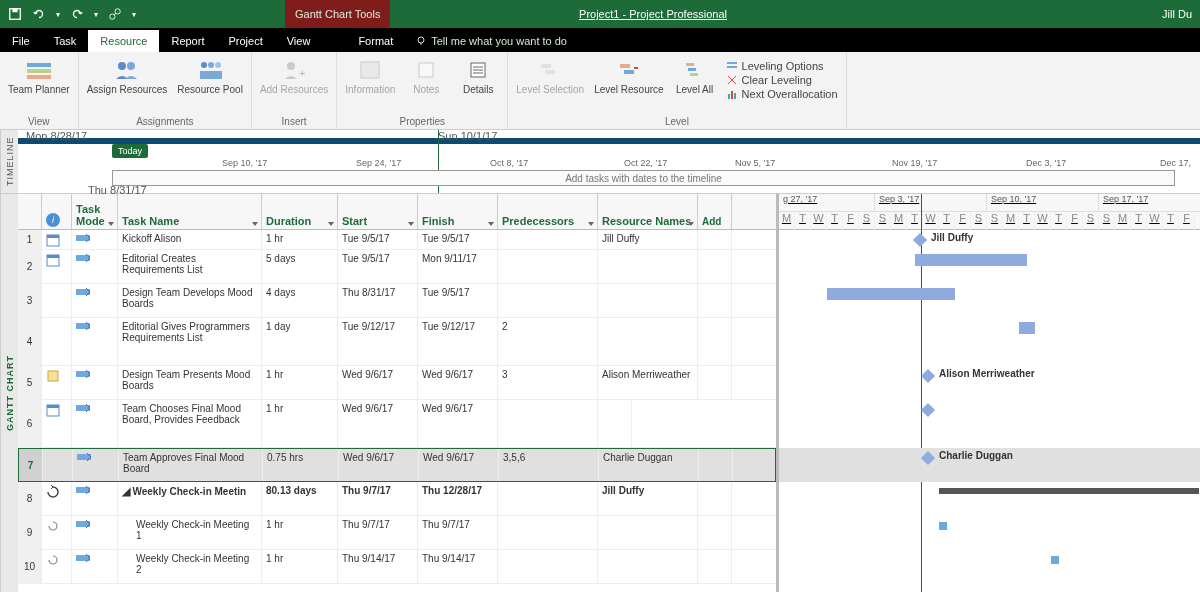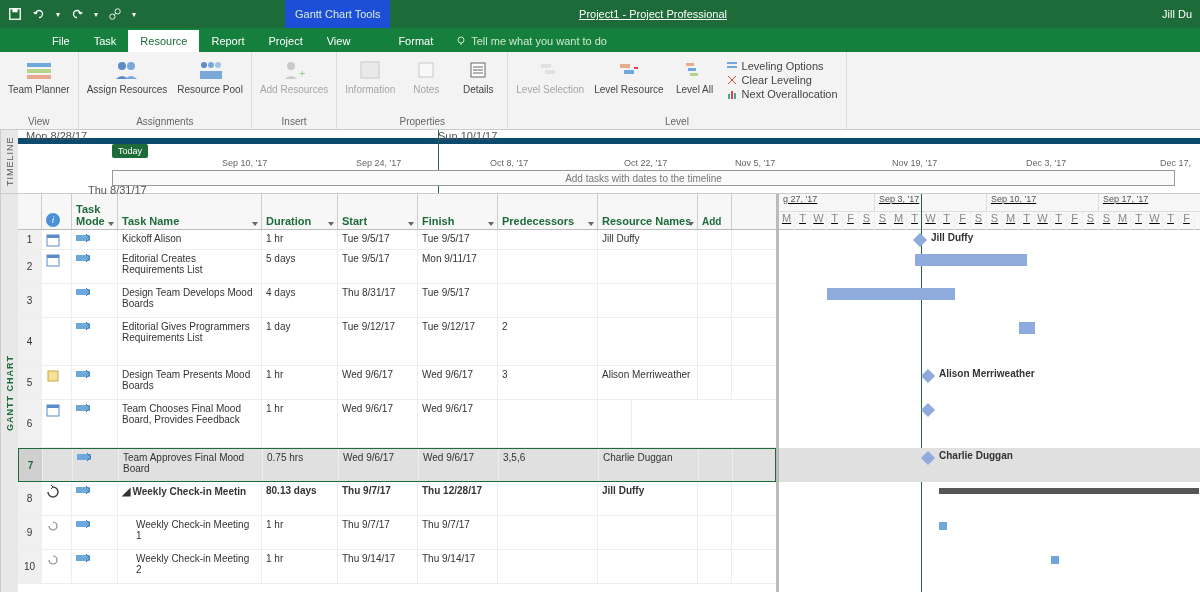--- a/index.html
+++ b/index.html
@@ -2,24 +2,24 @@
 <html><head>
 <meta charset="utf-8">
 <style>
 * { margin: 0; padding: 0; box-sizing: border-box; font-family: "Segoe UI", Arial, sans-serif; font-size: 11px; }
 body { background: #fff; width: 1200px; height: 592px; overflow: hidden; }
 
 .titlebar { background: #1e6b3a; height: 28px; display: flex; align-items: center; color: #fff; }
 .qat { display: flex; align-items: center; gap: 10px; padding: 0 8px; }
 .qat .ic { width: 14px; height: 14px; color: #fff; }
 .tb-center { flex: 1; text-align: center; text-decoration: underline; }
-.tb-tools { background: #1d4ed8; padding: 6px 10px; color: #d8ecd8; position: absolute; left: 285px; top: 0; height: 28px; display: flex; align-items: center; }
+.tb-tools { background: #7f1d1d; padding: 6px 10px; color: #d8ecd8; position: absolute; left: 285px; top: 0; height: 28px; display: flex; align-items: center; }
 .tb-right { padding-right: 8px; }
 
-.tabs { background: #15803d; height: 24px; display: flex; align-items: flex-end; padding-left: 40px; }
+.tabs { background: #000000; height: 24px; display: flex; align-items: flex-end; }
 .tab { padding: 5px 12px; color: #fff; cursor: pointer; }
 .tab.active { background: #fff; color: #1e6b3a; }
 .tab.format { margin-left: 24px; }
 .tellme { color: #d0e8d0; padding: 5px 10px; display: flex; align-items: center; gap: 4px; }
 .bulb { width: 12px; height: 12px; }
 
 .ribbon { background: #f3f3f3; height: 78px; border-bottom: 1px solid #ccc; display: flex; }
 .rgroup { border-right: 1px solid #ddd; padding: 2px 8px 0; display: flex; flex-direction: column; }
 .rgroup .buttons { flex: 1; display: flex; gap: 10px; align-items: flex-start; padding-top: 4px; }
 .rgroup .glabel { text-align: center; color: #666; font-size: 10px; padding-bottom: 2px; }

